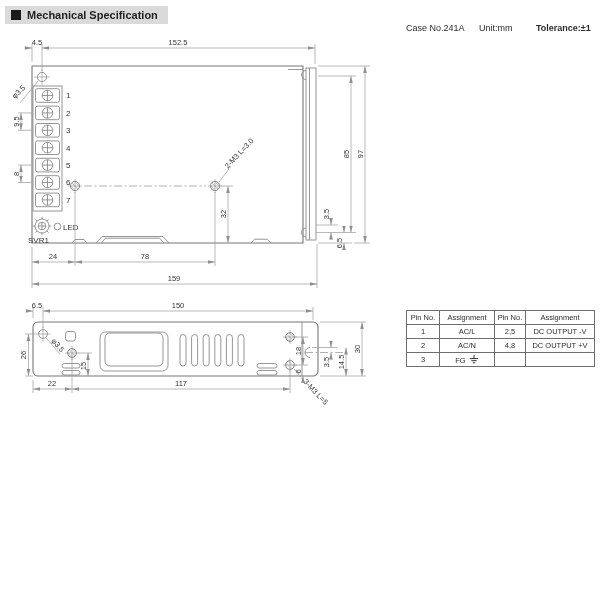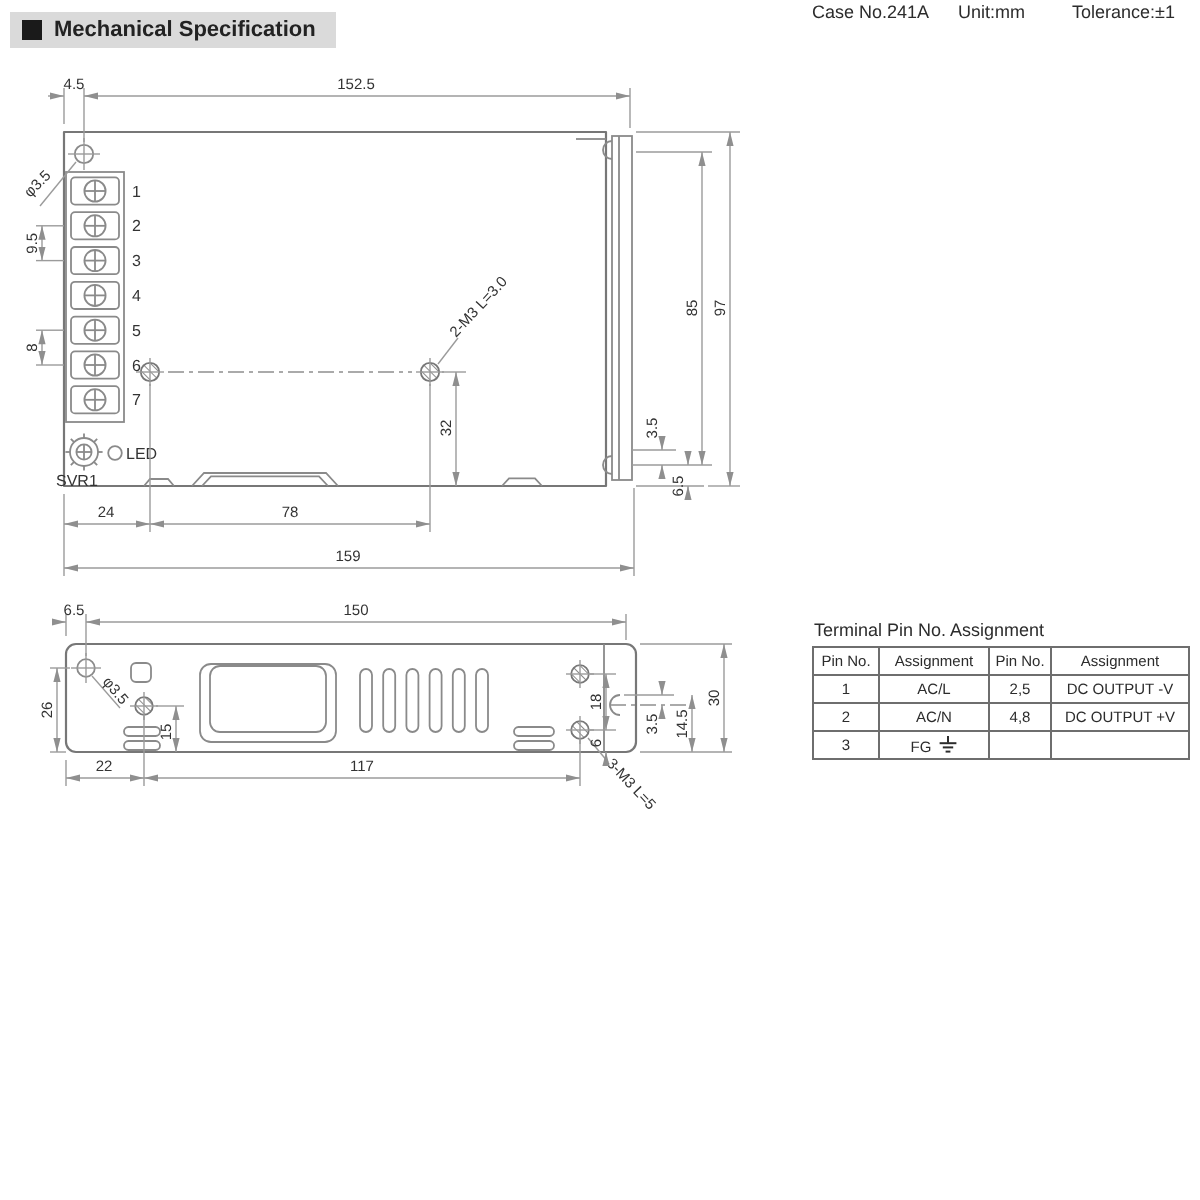--- a/index.html
+++ b/index.html
@@ -3,22 +3,22 @@
 <meta charset="utf-8">
 <style>
   html,body{margin:0;padding:0;background:#fff;}
   #page{position:relative;width:600px;height:524px;background:#ffffff;overflow:hidden;
         font-family:"Liberation Sans", sans-serif;}
   
   .hdr-title{position:absolute;left:5px;top:6px;height:18px;background:#dadada;
              display:flex;align-items:center;padding:0 10px 0 6px;}
   .hdr-sq{display:inline-block;width:10px;height:10px;background:#1a1a1a;margin-right:6px;}
   .hdr-text{font-size:11px;font-weight:bold;color:#222;white-space:nowrap;}
-  .hdr-info{position:absolute;top:1px;font-size:9px;color:#2c2c2c;white-space:nowrap;}
-  #info-case{left:406px;} #info-unit{left:479px;} #info-tol{left:536px;}
+  .hdr-info{position:absolute;top:23px;font-size:9px;color:#2c2c2c;white-space:nowrap;}
+  #info-case{left:406px;} #info-unit{left:479px;} #info-tol{left:536px;font-weight:bold;}
   
   #dwg{position:absolute;left:0;top:0;}
   .ol{stroke:#777;stroke-width:1.1;fill:none;stroke-linejoin:round;}
   .ol2{stroke:#8a8a8a;stroke-width:.9;fill:none;}
   .dm{stroke:#9b9b9b;stroke-width:.7;fill:none;}
   .cl{stroke:#8f8f8f;stroke-width:.7;fill:none;stroke-dasharray:8 2.5 2 2.5;}
   .hx{fill:url(#hpat);stroke:#777;stroke-width:.9;}
   text{font-family:"Liberation Sans", sans-serif;fill:#333;}
   .lbl{font-size:7.5px;}
   .num{font-size:8px;}
@@ -318,21 +318,20 @@
         <line x1="290" y1="370" x2="290" y2="393" class="dm"></line>
         <line x1="33" y1="389" x2="72" y2="389" class="dm" marker-start="url(#as)" marker-end="url(#ae)"></line>
         <line x1="72" y1="389" x2="290" y2="389" class="dm" marker-start="url(#as)" marker-end="url(#ae)"></line>
         <text class="lbl" x="52" y="385.5" text-anchor="middle">22</text>
         <text class="lbl" x="181" y="385.5" text-anchor="middle">117</text>
       </g>
     </g>
   </svg>
 
   <div id="pin-table-box">
-    <div id="pin-table-title">Terminal Pin No.  Assignment</div>
     <table class="pins">
       <tbody>
           <tr>
         <th class="c1">Pin No.</th>
         <th class="c2">Assignment</th>
         <th class="c3">Pin No.</th>
         <th class="c4">Assignment</th>
       </tr>
       <tr>
         <td>1</td>

